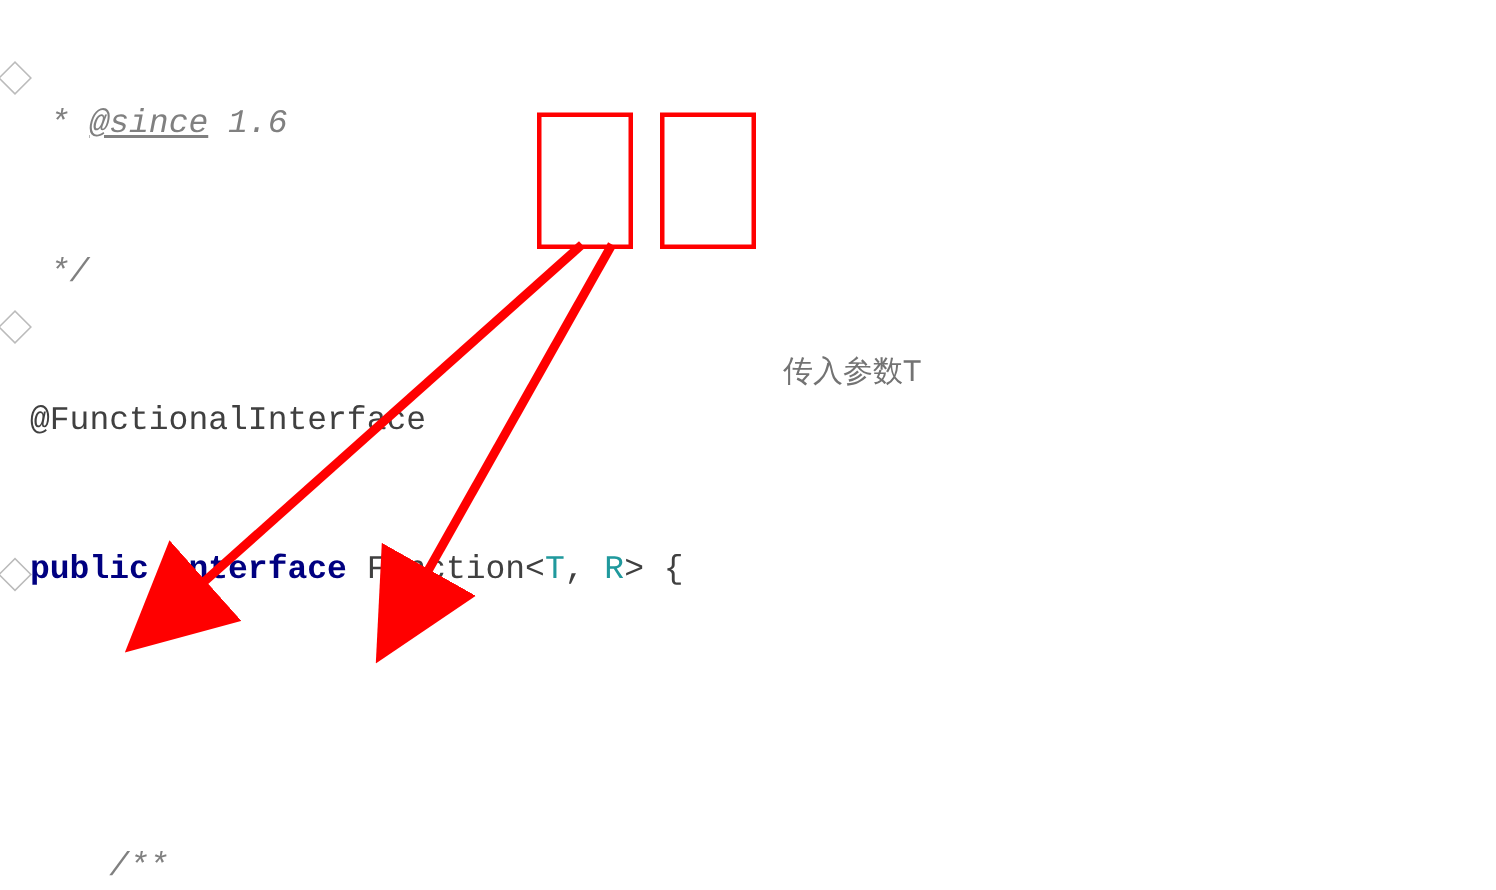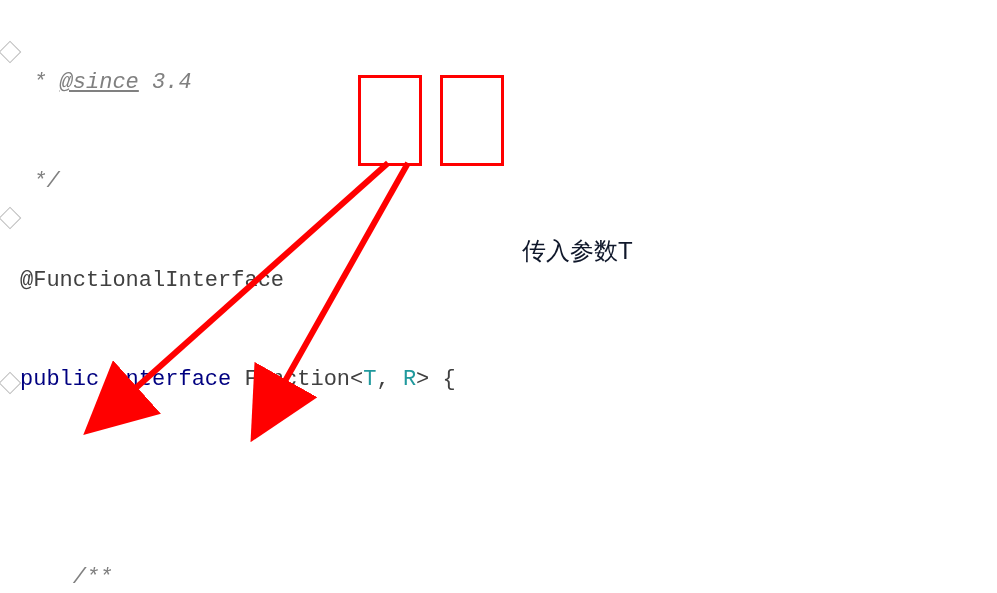--- a/index.html
+++ b/index.html
@@ -22,57 +22,57 @@
     line-height: 1.5;
   }
   .line {
     height: 33px;
     line-height: 33px;
     padding-left: 20px;
   }
   .comment { color: #808080; font-style: italic; }
   .underline { text-decoration: underline; }
   .annotation { color: #404040; }
-  .keyword { color: #000080; font-weight: normal; }
+  .keyword { color: #000080; font-weight: bold; }
   .type-param { color: #20999d; }
   .plain { color: #404040; }
   .gutter-icon {
     position: absolute;
     left: 2px;
     width: 14px;
     height: 14px;
     border: 1px solid #bbb;
     transform: rotate(45deg);
     background: #fff;
   }
   .red-box {
     position: absolute;
     border: 3px solid #ff0000;
     background: transparent;
   }
   .anno-text {
     position: absolute;
-    color: #0f172a;
+    color: #737373;
     font-family: "SimSun", "Microsoft YaHei", sans-serif;
-    font-size: 24px;
+    font-size: 20px;
     font-style: normal;
     line-height: 1.3;
   }
   svg.arrows {
     position: absolute;
     top: 0;
     left: 0;
     pointer-events: none;
   }
 </style>
 </head>
 <body>
 
 <div class="code-area">
-  <div class="line"><span class="comment"><span> * </span><span class="underline">@since</span><span> 3.4</span></span></div>
+  <div class="line"><span class="comment"><span> * </span><span class="underline">@since</span><span> 1.6</span></span></div>
   <div class="line"><span class="comment"> */</span></div>
   <div class="line"><span class="annotation">@FunctionalInterface</span></div>
   <div class="line"><span class="keyword">public</span><span class="plain"> </span><span class="keyword">interface</span><span class="plain"> </span><span class="plain">Function</span><span class="plain">&lt;</span><span class="type-param">T</span><span class="plain">, </span><span class="type-param">R</span><span class="plain">&gt; {</span></div>
   <div class="line"></div>
   <div class="line"><span class="comment">    /**</span></div>
   
   
   
   
   

